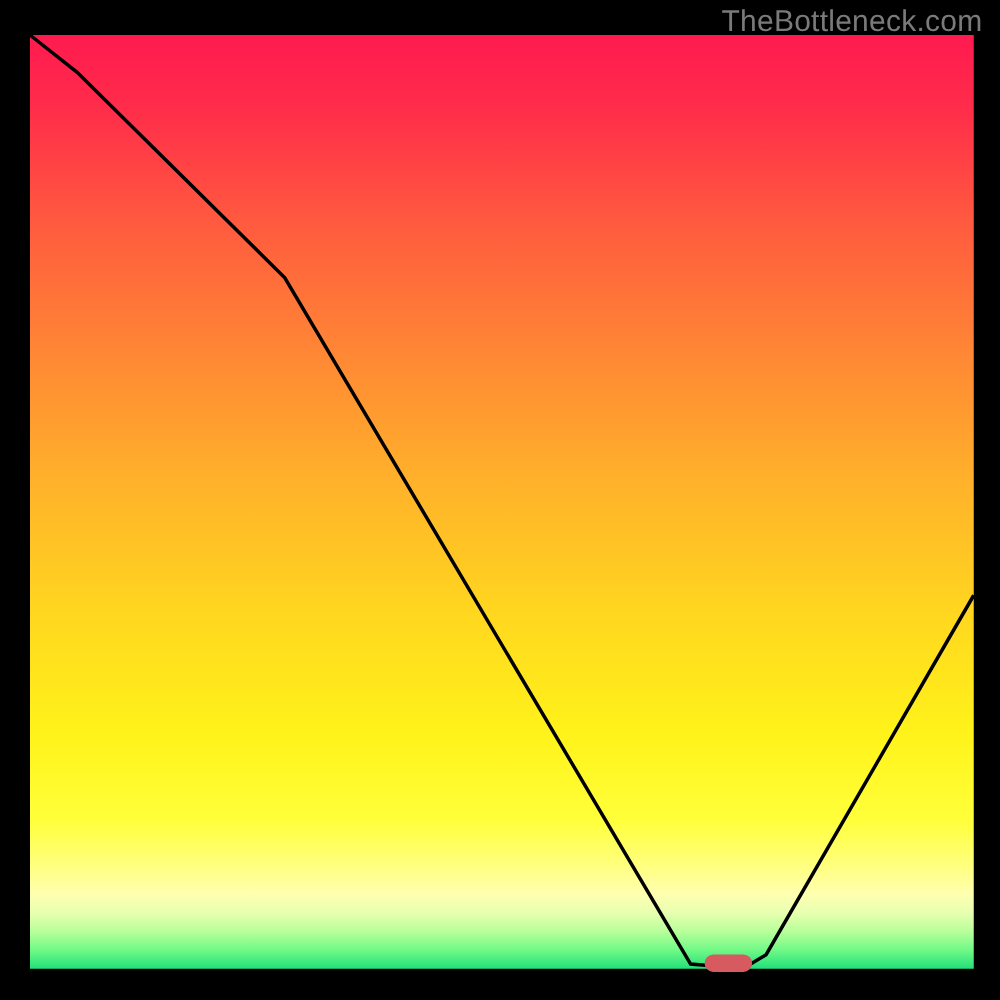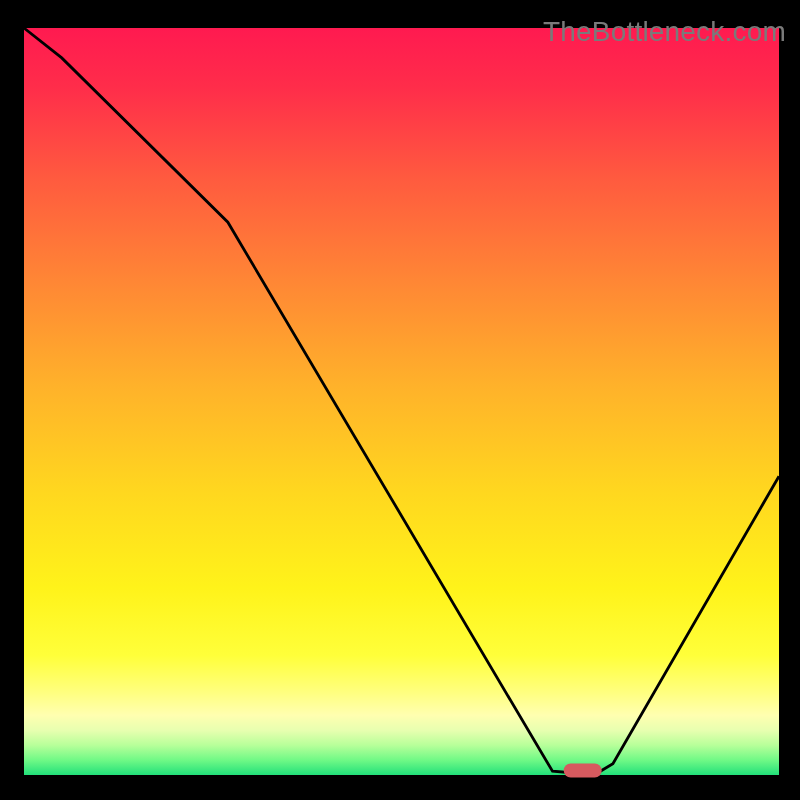--- a/index.html
+++ b/index.html
@@ -6,23 +6,23 @@
     margin: 0;
     padding: 0;
     width: 800px;
     height: 800px;
     position: relative;
     overflow: hidden;
     font-family: Arial, Helvetica, sans-serif;
   }
   .watermark {
     position: absolute;
-    top: 16px;
+    top: 4px;
     right: 14px;
-    font-size: 28px;
+    font-size: 24px;
     font-weight: 500;
     color: #7a7a7a;
     z-index: 10;
     letter-spacing: 0.2px;
   }
   svg {
     display: block;
   }
 </style>
 </head>

